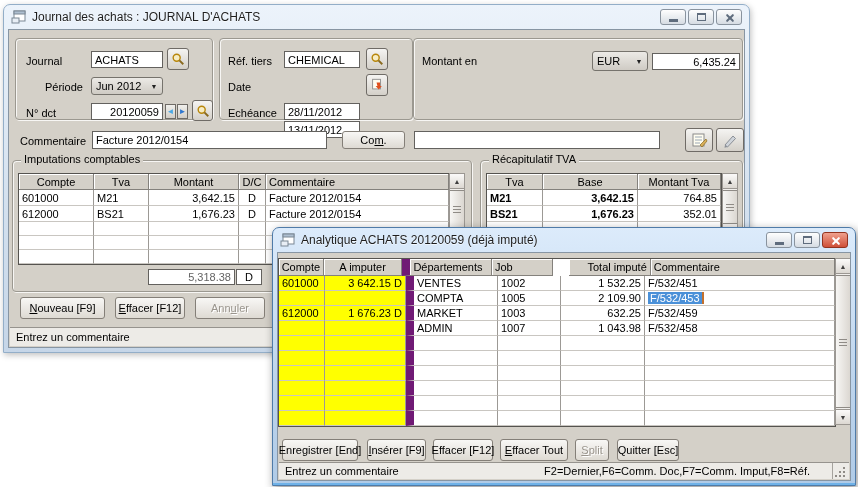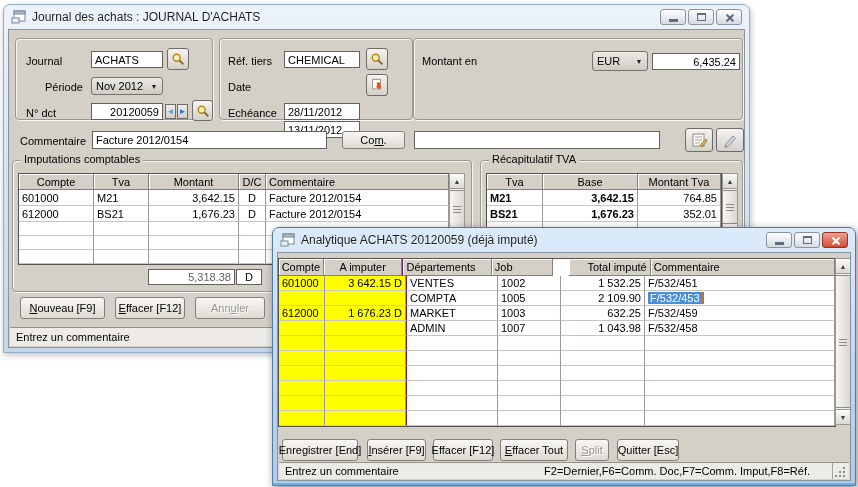--- a/index.html
+++ b/index.html
@@ -36,21 +36,21 @@
   .groupbox { position:absolute; border:1px solid #9b9890; border-radius:4px; box-shadow:inset 1px 1px 0 #f7f6f4, 1px 1px 0 #f7f6f4; }
   .legend { position:absolute; top:-8px; left:8px; background:#d4d0c8; padding:0 3px; font-size:11px; white-space:nowrap; }
 
   
   .tbl { position:absolute; background:#fff; border:1px solid #55534f; }
   .thr,.trw { display:flex; }
   .th { background:#d4d0c8; border-right:1px solid #84817c; border-bottom:1px solid #84817c; box-shadow:inset 1px 1px 0 #fff; font-size:11px; padding:0 3px; display:flex; align-items:center; overflow:hidden; white-space:nowrap; }
   .td { border-right:1px solid #9c9995; border-bottom:1px solid #c9c6c1; font-size:11px; padding:0 3px; display:flex; align-items:center; background:#fff; overflow:hidden; white-space:nowrap; }
   .al-c { justify-content:center; } .al-r { justify-content:flex-end; }
   .td.y { background:#ffff00; }
-  .blk { border-left:1px solid #701a75; }
+  .blk { border-left:8px solid #701a75; }
   .bold { font-weight:bold; }
   .sel { background:#4a90d8; color:#fff; padding:0 2px; border-right:2px solid #c4702c; }
 
   
   .scroll { position:absolute; width:16px; background:#f1efec; border:1px solid #9b9792; }
   .sarrow { position:absolute; left:0; right:0; height:15px; display:flex; align-items:center; justify-content:center; font-size:7px; color:#3f3f3f; background:linear-gradient(#fbfaf9,#dcd8d2); }
   .sarrow.top { top:0; border-bottom:1px solid #9b9792; }
   .sarrow.bottom { bottom:0; border-top:1px solid #9b9792; }
   .sthumb { position:absolute; left:0; right:0; background:linear-gradient(90deg,#f7f6f4,#dbd7d1); border-top:1px solid #8f8b86; border-bottom:1px solid #8f8b86; }
   .sgrip { position:absolute; left:3px; right:3px; top:50%; margin-top:-3px; height:7px; background:repeating-linear-gradient(#8f8b86 0 1px, transparent 1px 3px); }
@@ -92,21 +92,21 @@
         <span class="lbl" style="left:10px; top:16px;">Journal</span>
         <div class="tb" style="left:75px; top:12px; width:72px; height:17px;">ACHATS</div>
         <div class="sbtn" style="left:151px; top:9px; width:22px; height:22px;">
           <svg width="14" height="14" viewBox="0 0 16 16">
             <circle cx="6.5" cy="6.5" r="4" fill="#f7edc4" stroke="#b8860b" stroke-width="1.6"></circle>
             <line x1="9.6" y1="9.6" x2="14" y2="14" stroke="#8a6a1f" stroke-width="2.2"></line>
           </svg>
         </div>
         <span class="lbl" style="left:10px; top:42px;padding-left:19px;">Période</span>
         <div class="combo" style="left:75px; top:38px; width:72px; height:18px;">
-          <span class="cv">Nov 2012</span>
+          <span class="cv">Jun 2012</span>
           <span class="ca">▼</span>
         </div>
         <span class="lbl" style="left:10px; top:68px;">N° dct</span>
         <div class="tb r" style="left:75px; top:64px; width:72px; height:17px;">20120059</div>
         <span class="navbtn" style="left:149px; top:65px; color:#4aa8e4;">◄</span>
         <span class="navbtn" style="left:161px; top:65px; color:#2e77d0;">►</span>
         <div class="sbtn" style="left:176px; top:61px; width:21px; height:21px;">
           <svg width="14" height="14" viewBox="0 0 16 16">
             <circle cx="6.5" cy="6.5" r="4" fill="#f7edc4" stroke="#b8860b" stroke-width="1.6"></circle>
             <line x1="9.6" y1="9.6" x2="14" y2="14" stroke="#8a6a1f" stroke-width="2.2"></line>

